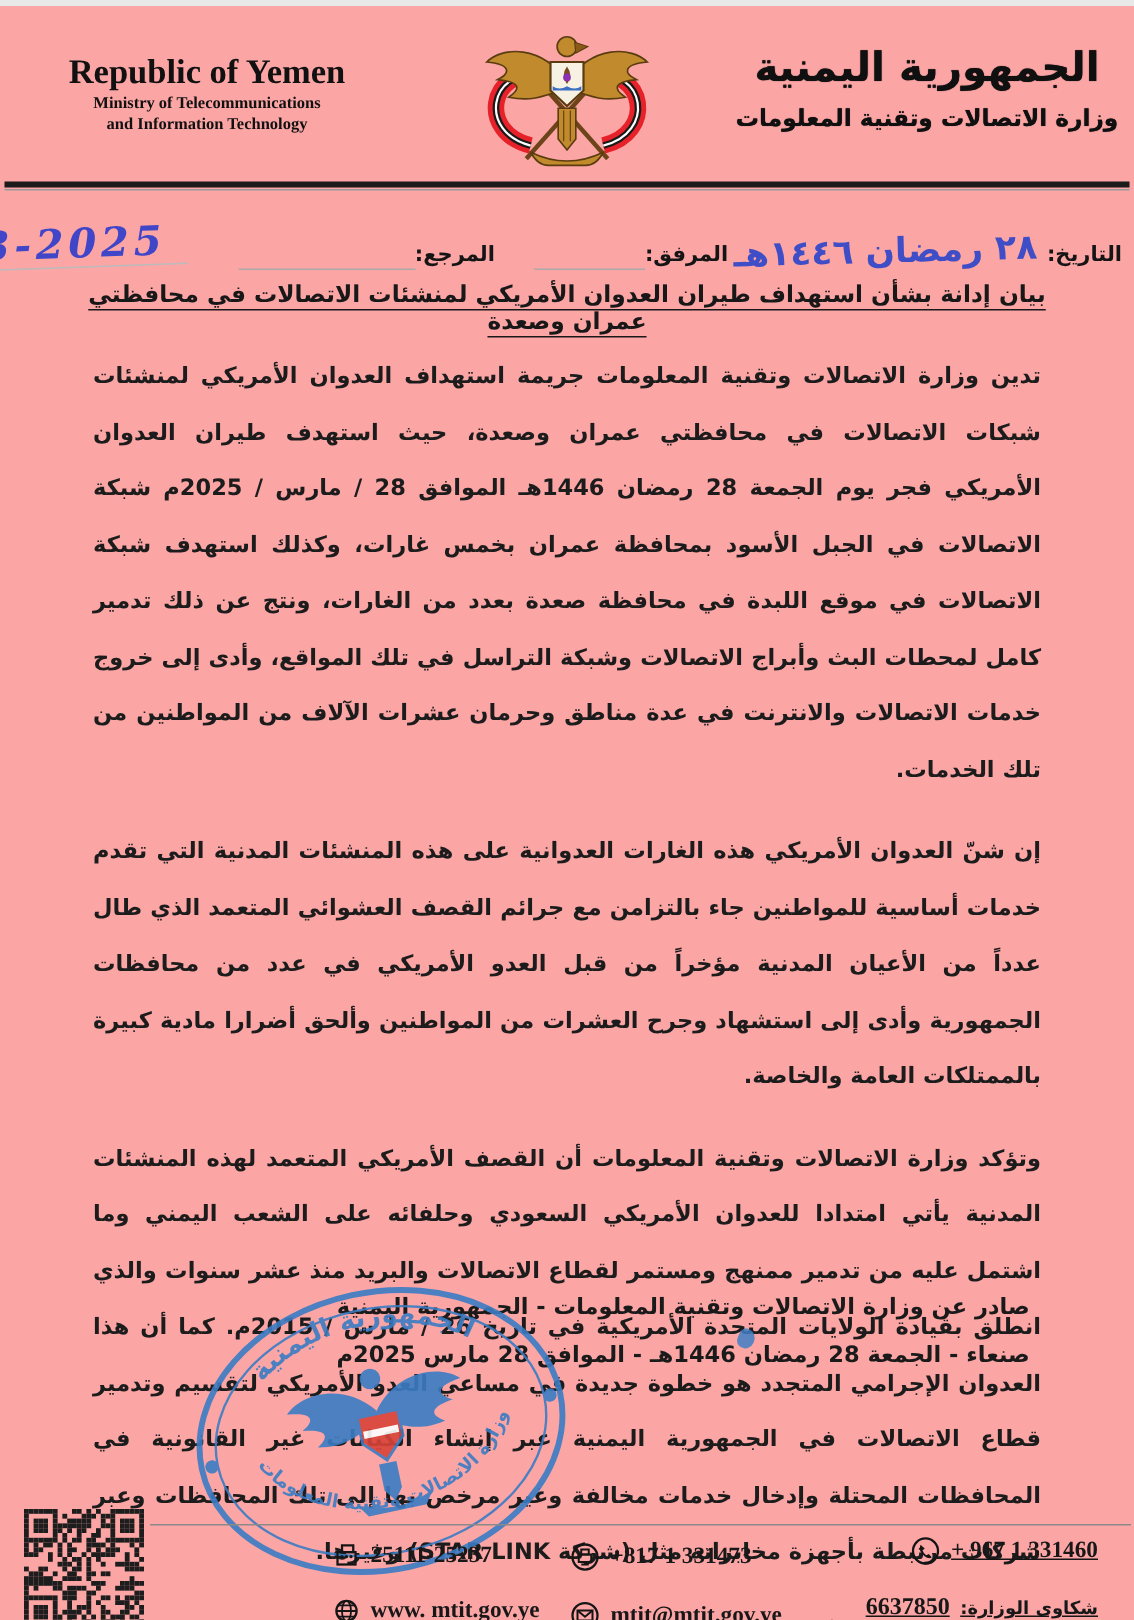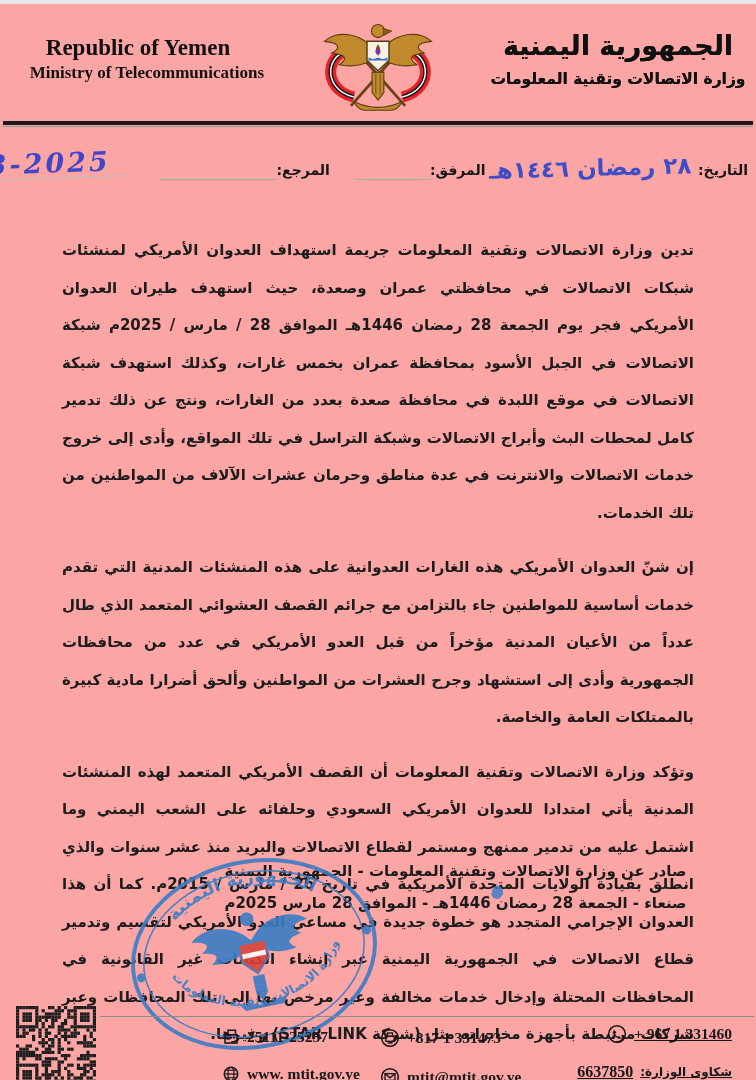--- a/index.html
+++ b/index.html
@@ -2,21 +2,21 @@
 <html lang="ar"><head>
 <meta charset="utf-8">
 <style>
   html,body{margin:0;padding:0;background:#e8e8e8;}
   .page{position:relative;width:756px;height:1080px;background:#fca5a5;overflow:hidden;
         font-family:"DejaVu Sans",sans-serif;color:#151515;margin:4px auto;}
   
   .hdr-en{position:absolute;top:30px;left:12px;width:252px;text-align:center;
           font-family:"Liberation Serif",serif;font-weight:bold;color:#111;}
   .hdr-en .t{font-size:23px;line-height:1.2;}
-  .hdr-en .s{font-size:17px;line-height:1.35;text-align:right;}
+  .hdr-en .s{font-size:11px;line-height:1.35;}
   .emblem{position:absolute;left:299px;top:8px;width:158px;height:110px;}
   .hdr-ar{position:absolute;top:22px;right:6px;width:264px;text-align:center;direction:rtl;
           font-weight:bold;color:#101010;}
   .hdr-ar .t{font-size:27px;line-height:1.5;text-shadow:0 0 .6px #101010;}
   .hdr-ar .s{font-size:15.5px;line-height:1.6;text-shadow:0 0 .5px #101010;}
   .divider{position:absolute;left:3px;right:3px;top:117px;height:0;border-top:4px solid #1b1b1b;}
   .divider:after{content:"";position:absolute;left:0;right:0;top:1px;border-top:1px solid #9a9a9a;}
   
   .meta{position:absolute;top:136px;left:8px;right:8px;height:40px;direction:rtl;
         display:flex;align-items:flex-end;font-weight:bold;font-size:14px;}
@@ -58,20 +58,21 @@
   .frow .big-num{font-family:"Liberation Serif",serif;font-size:16px;font-weight:bold;}
 </style>
 </head>
 <body>
 
 <div class="page">
 
   <div class="hdr-en">
     <div class="t">Republic of Yemen</div>
     <div class="s">Ministry of Telecommunications</div>
+    <div class="s">and Information Technology</div>
   </div>
 
   <svg class="emblem" viewBox="0 0 170 150">
 
     <line x1="48" y1="128" x2="126" y2="40" stroke="#6d4319" stroke-width="4"></line>
     <line x1="122" y1="128" x2="44" y2="40" stroke="#6d4319" stroke-width="4"></line>
 
     <path d="M60,52 C14,46 4,104 52,116" fill="none" stroke="#e62129" stroke-width="15"></path>
     <path d="M60,52 C14,46 4,104 52,116" fill="none" stroke="#1a1a1a" stroke-width="6"></path>
     <path d="M60,52 C14,46 4,104 52,116" fill="none" stroke="#ffffff" stroke-width="2"></path>
@@ -116,20 +117,21 @@
     <span class="seg" style="margin-right:26px">
       <span class="lbl">المرجع:</span>
       <span class="fill-line" style="width:118px"></span>
     </span>
     <span class="seg seg-date-en" style="margin-right:30px">
 
       <span class="hand-en">28-3-2025</span>
     </span>
   </div>
 
+  <div class="doc-title">بيان إدانة بشأن استهداف طيران العدوان الأمريكي لمنشئات الاتصالات في محافظتي عمران وصعدة</div>
 
   <div class="body-txt">
     <p>تدين وزارة الاتصالات وتقنية المعلومات جريمة استهداف العدوان الأمريكي لمنشئات شبكات الاتصالات في محافظتي عمران وصعدة، حيث استهدف طيران العدوان الأمريكي فجر يوم الجمعة 28 رمضان 1446هـ الموافق 28 / مارس / 2025م شبكة الاتصالات في الجبل الأسود بمحافظة عمران بخمس غارات، وكذلك استهدف شبكة الاتصالات في موقع اللبدة في محافظة صعدة بعدد من الغارات، ونتج عن ذلك تدمير كامل لمحطات البث وأبراج الاتصالات وشبكة التراسل في تلك المواقع، وأدى إلى خروج خدمات الاتصالات والانترنت في عدة مناطق وحرمان عشرات الآلاف من المواطنين من تلك الخدمات.</p>
     <p>إن شنّ العدوان الأمريكي هذه الغارات العدوانية على هذه المنشئات المدنية التي تقدم خدمات أساسية للمواطنين جاء بالتزامن مع جرائم القصف العشوائي المتعمد الذي طال عدداً من الأعيان المدنية مؤخراً من قبل العدو الأمريكي في عدد من محافظات الجمهورية وأدى إلى استشهاد وجرح العشرات من المواطنين وألحق أضرارا مادية كبيرة بالممتلكات العامة والخاصة.</p>
     <p>وتؤكد وزارة الاتصالات وتقنية المعلومات أن القصف الأمريكي المتعمد لهذه المنشئات المدنية يأتي امتدادا للعدوان الأمريكي السعودي وحلفائه على الشعب اليمني وما اشتمل عليه من تدمير ممنهج ومستمر لقطاع الاتصالات والبريد منذ عشر سنوات والذي انطلق بقيادة الولايات المتحدة الأمريكية في تاريخ 26 / مارس / 2015م. كما أن هذا العدوان الإجرامي المتجدد هو خطوة جديدة في مساعي العدو الأمريكي لتقسيم وتدمير قطاع الاتصالات في الجمهورية اليمنية عبر إنشاء الكيانات غير القانونية في المحافظات المحتلة وإدخال خدمات مخالفة وغير مرخص بها إلى تلك المحافظات وعبر شركات مرتبطة بأجهزة مخابراته مثل (شركة STAR LINK) وغيرها.</p>
     <p>إن هذه الجرائم الأمريكية كلها تهدف إلى تدمير قطاع الاتصالات الذي يقدم خدماته لكافة المواطنين في جميع أنحاء الجمهورية اليمنية، وتكشف بكل وضوح عن قبح أفعال العدو الأمريكي وأهدافه الإجرامية الخبيثة ضد شعبنا وأمتنا، ومن المؤسف أنها تتكرر في ظل صمت دولي من المجتمع الدولي ومن الاتحاد الدولي للاتصالات.</p>
 
   </div>
 
   <div class="issued">

